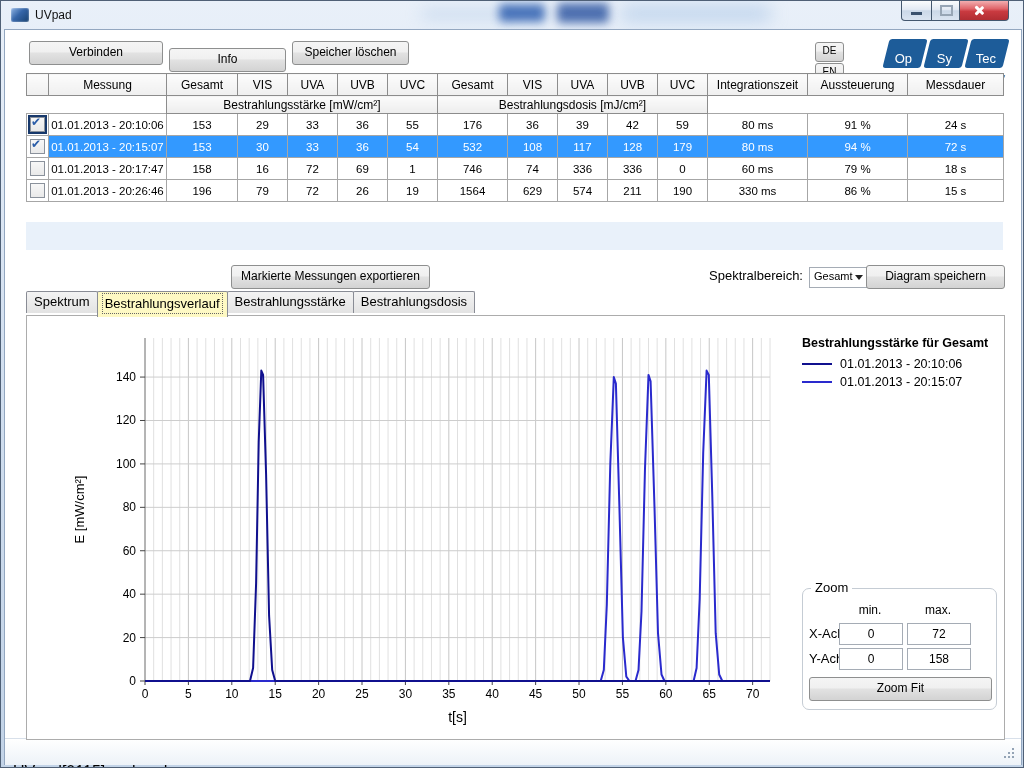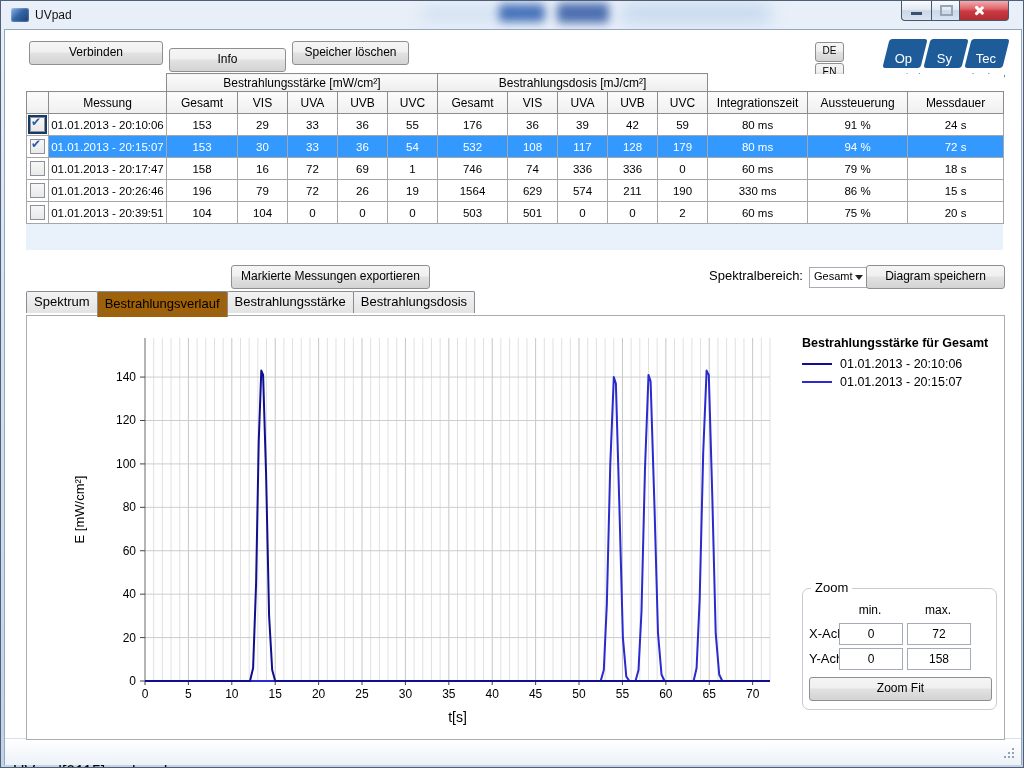--- a/index.html
+++ b/index.html
@@ -65,21 +65,21 @@
   #btn-export-marked{left:226px;top:235px;width:197px}
   .spectral-label{position:absolute;left:680px;top:238px;width:118px;font-size:13px;text-align:right}
   .combo{position:absolute;left:804px;top:237px;width:53px;height:19px;border:1px solid #A5ACB5;background:#fff;
     font-size:11px;line-height:17px;padding-left:4px}
   .combo-arrow{position:absolute;right:4px;top:7px;width:0;height:0;border-left:4px solid transparent;border-right:4px solid transparent;border-top:5px solid #222}
   #btn-save-diagram{left:861px;top:235px;width:137px}
   
   #tab-strip{position:absolute;left:21px;top:261px;height:25px;display:flex;align-items:flex-start;z-index:5}
   .tab{height:21px;border:1px solid #898C95;border-bottom:none;border-radius:2px 2px 0 0;margin-right:-1px;
     background:linear-gradient(#F3F3F3,#E3E3E3);padding:0 7px;font-size:13px;line-height:20px;cursor:default}
-  .tab.active{height:25px;background:#a16207;line-height:23px;position:relative;z-index:6}
+  .tab.active{height:25px;background:#fef9c3;line-height:23px;position:relative;z-index:6}
   .tab.active .tablabel{outline:1px dotted #666;outline-offset:2px}
   
   .panel{position:absolute;left:21px;top:285px;width:977px;height:423px;border:1px solid #ACACAC;background:#fff;z-index:1;overflow:hidden}
   #chart-svg{position:absolute;left:0;top:0}
   .legend{position:absolute;left:775px;top:20px;width:196px;white-space:nowrap}
   .legend-title{font-size:12.5px;font-weight:bold;margin-bottom:7px}
   .lrow{display:flex;align-items:center;margin-bottom:4px;font-size:12.5px}
   .lswatch{width:30px;height:2px;margin-right:8px;flex:0 0 30px}
   
   .zoombox{position:absolute;left:775px;top:272px;width:193px;height:120px;border:1px solid #C5CCD4;border-radius:7px}
@@ -157,42 +157,42 @@
           <col style="width: 70px;">
           <col style="width: 50px;">
           <col style="width: 50px;">
           <col style="width: 50px;">
           <col style="width: 50px;">
           <col style="width: 100px;">
           <col style="width: 100px;">
           <col style="width: 96px;">
         </colgroup>
         <thead>
-          <tr>
-            <td class="ghe" colspan="2"></td>
-            <th class="gh" colspan="5">Bestrahlungsstärke [mW/cm²]</th>
-            <th class="gh" colspan="5">Bestrahlungsdosis [mJ/cm²]</th>
-            <td class="ghe" colspan="3"></td>
-          </tr>
           <tr>
             <th class="ch"></th>
             <th class="ch">Messung</th>
             <th class="ch">Gesamt</th>
             <th class="ch">VIS</th>
             <th class="ch">UVA</th>
             <th class="ch">UVB</th>
             <th class="ch">UVC</th>
             <th class="ch">Gesamt</th>
             <th class="ch">VIS</th>
             <th class="ch">UVA</th>
             <th class="ch">UVB</th>
             <th class="ch">UVC</th>
             <th class="ch">Integrationszeit</th>
             <th class="ch">Aussteuerung</th>
             <th class="ch">Messdauer</th>
+          </tr>
+          <tr>
+            <td class="ghe" colspan="2"></td>
+            <th class="gh" colspan="5">Bestrahlungsstärke [mW/cm²]</th>
+            <th class="gh" colspan="5">Bestrahlungsdosis [mJ/cm²]</th>
+            <td class="ghe" colspan="3"></td>
           </tr>
         </thead>
         <tbody>
           <tr>
             <td class="cbcell">
               <div class="cb focused">
                 <span class="check">✔</span>
               </div>
             </td>
             <td>01.01.2013 - 20:10:06</td>
@@ -261,39 +261,20 @@
             <td>26</td>
             <td>19</td>
             <td>1564</td>
             <td>629</td>
             <td>574</td>
             <td>211</td>
             <td>190</td>
             <td>330 ms</td>
             <td>86 %</td>
             <td>15 s</td>
-          </tr>
-          <tr>
-            <td class="cbcell">
-              <div class="cb"></div>
-            </td>
-            <td>01.01.2013 - 20:39:51</td>
-            <td>104</td>
-            <td>104</td>
-            <td>0</td>
-            <td>0</td>
-            <td>0</td>
-            <td>503</td>
-            <td>501</td>
-            <td>0</td>
-            <td>0</td>
-            <td>2</td>
-            <td>60 ms</td>
-            <td>75 %</td>
-            <td>20 s</td>
           </tr>
         </tbody>
       </table>
 
     <div class="btn" id="btn-export-marked">Markierte Messungen exportieren</div>
     <div class="spectral-label">Spektralbereich:</div>
     <div class="combo">
       <span>Gesamt</span>
       <span class="combo-arrow"></span>
     </div>

